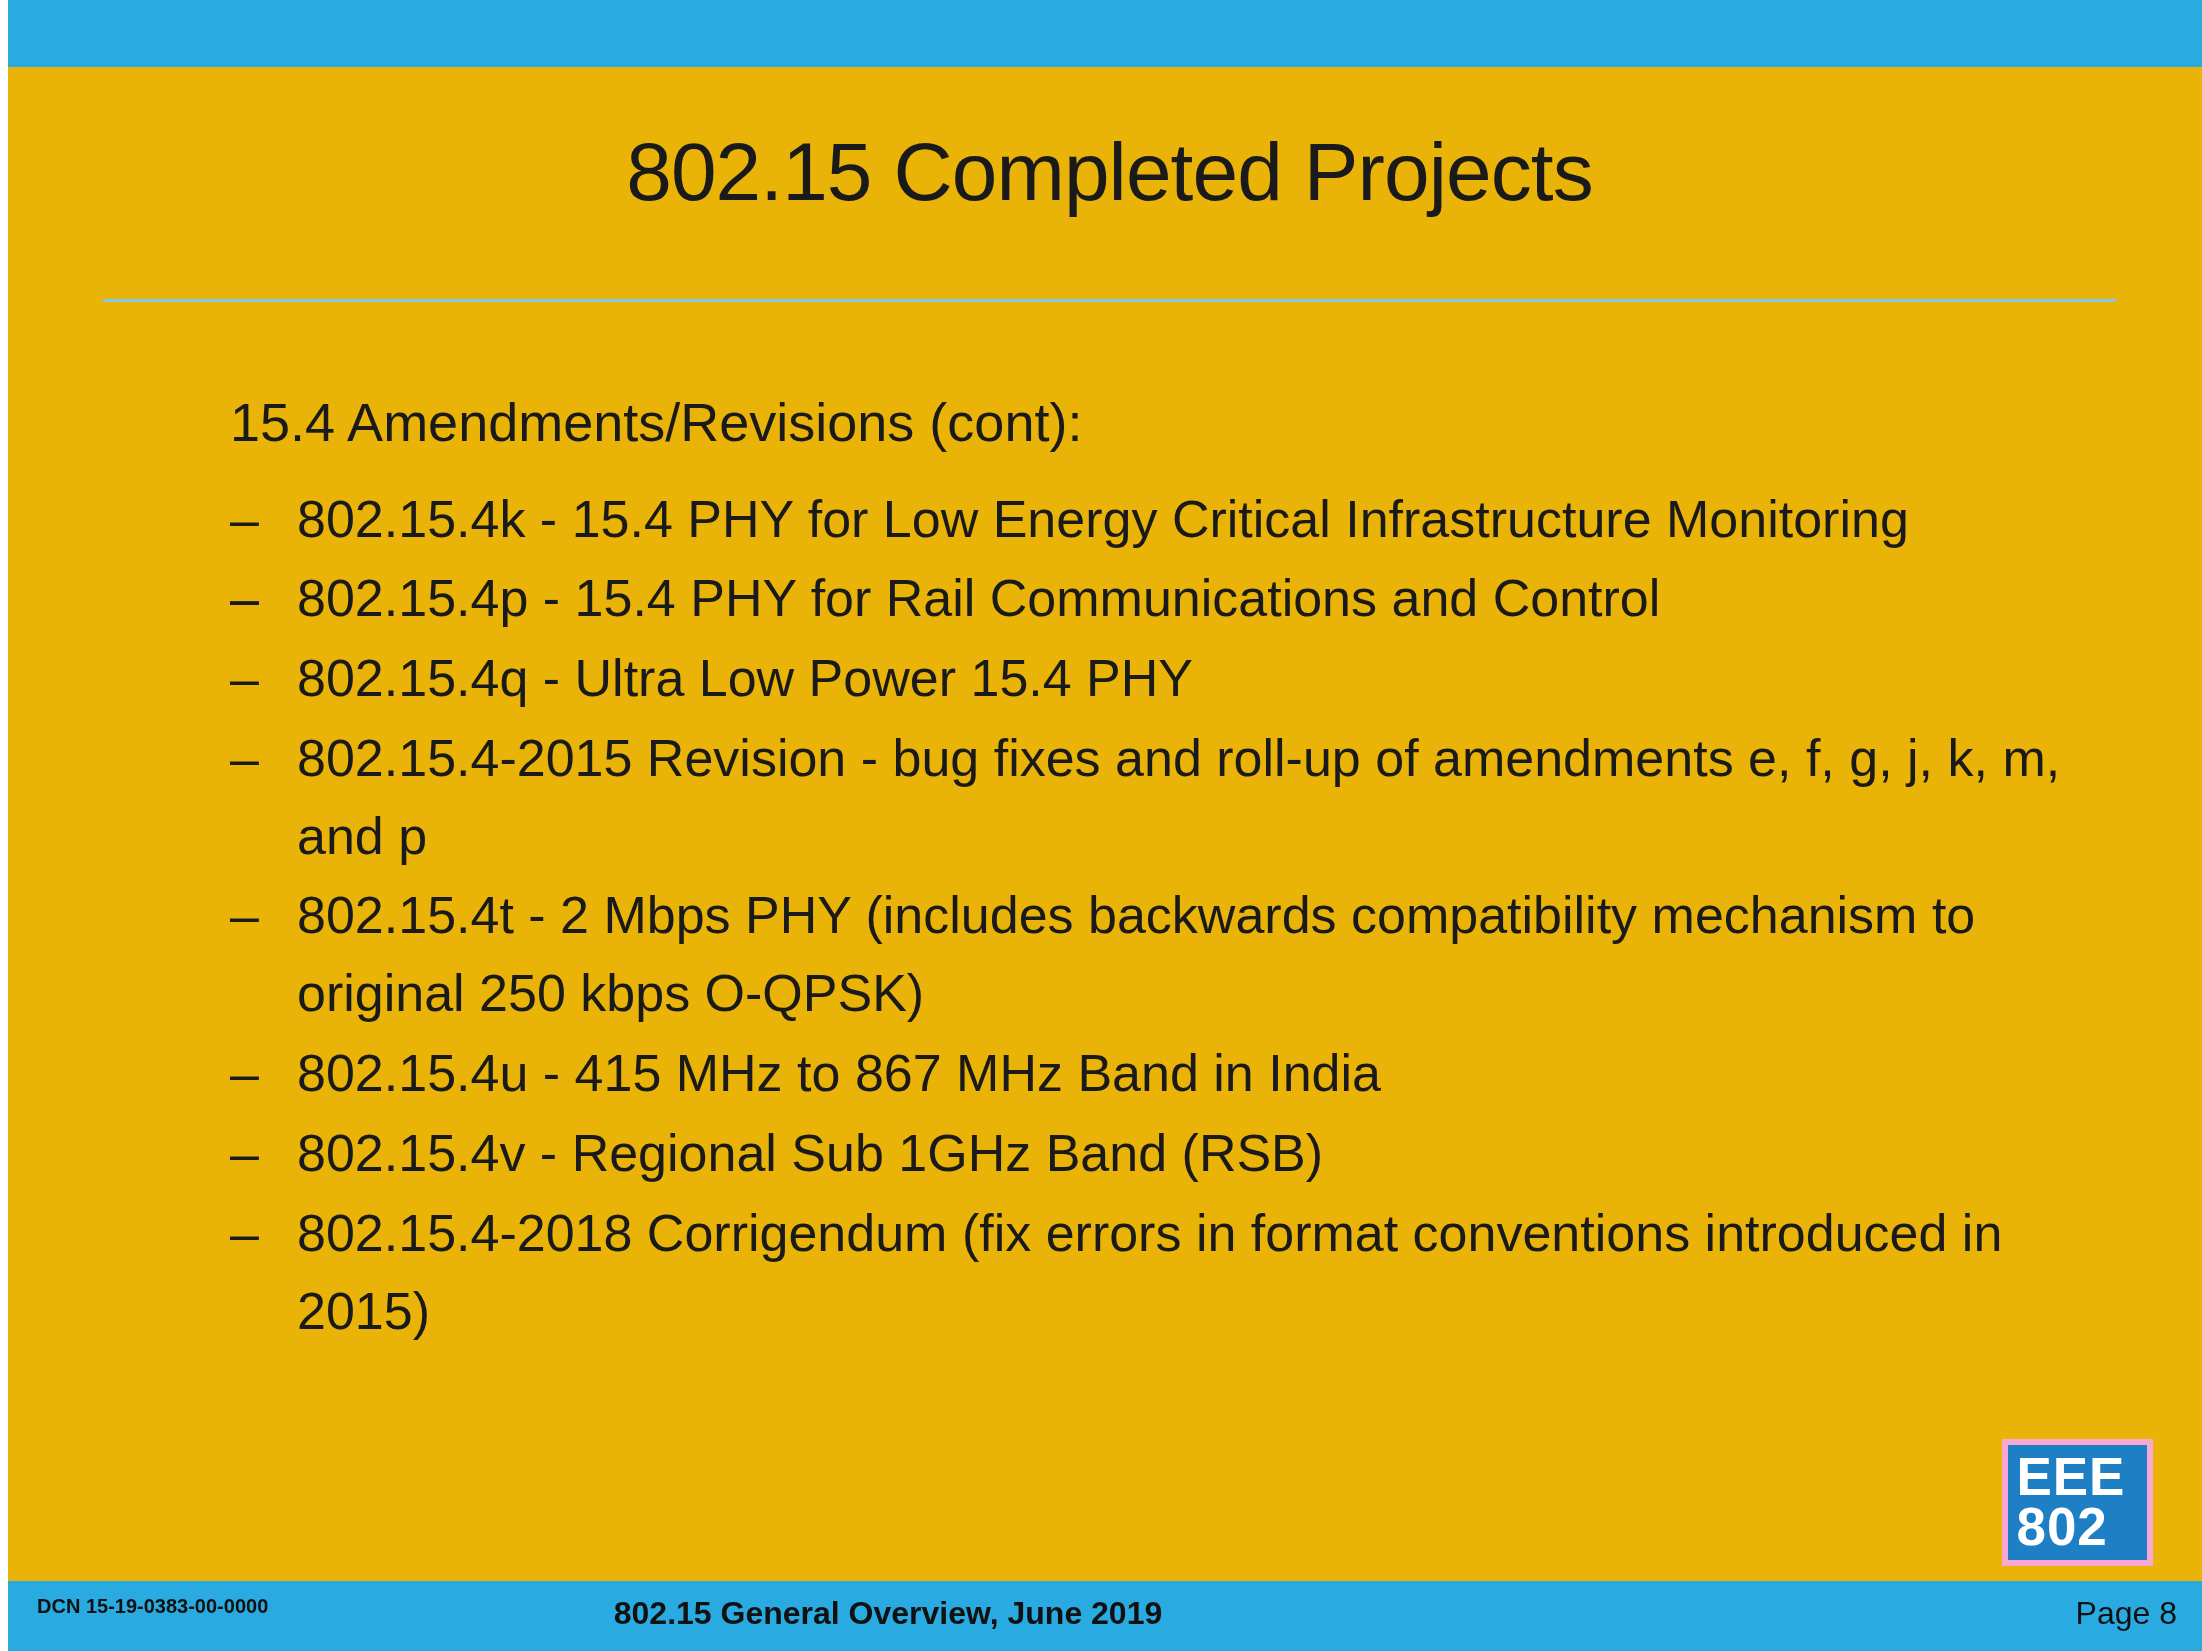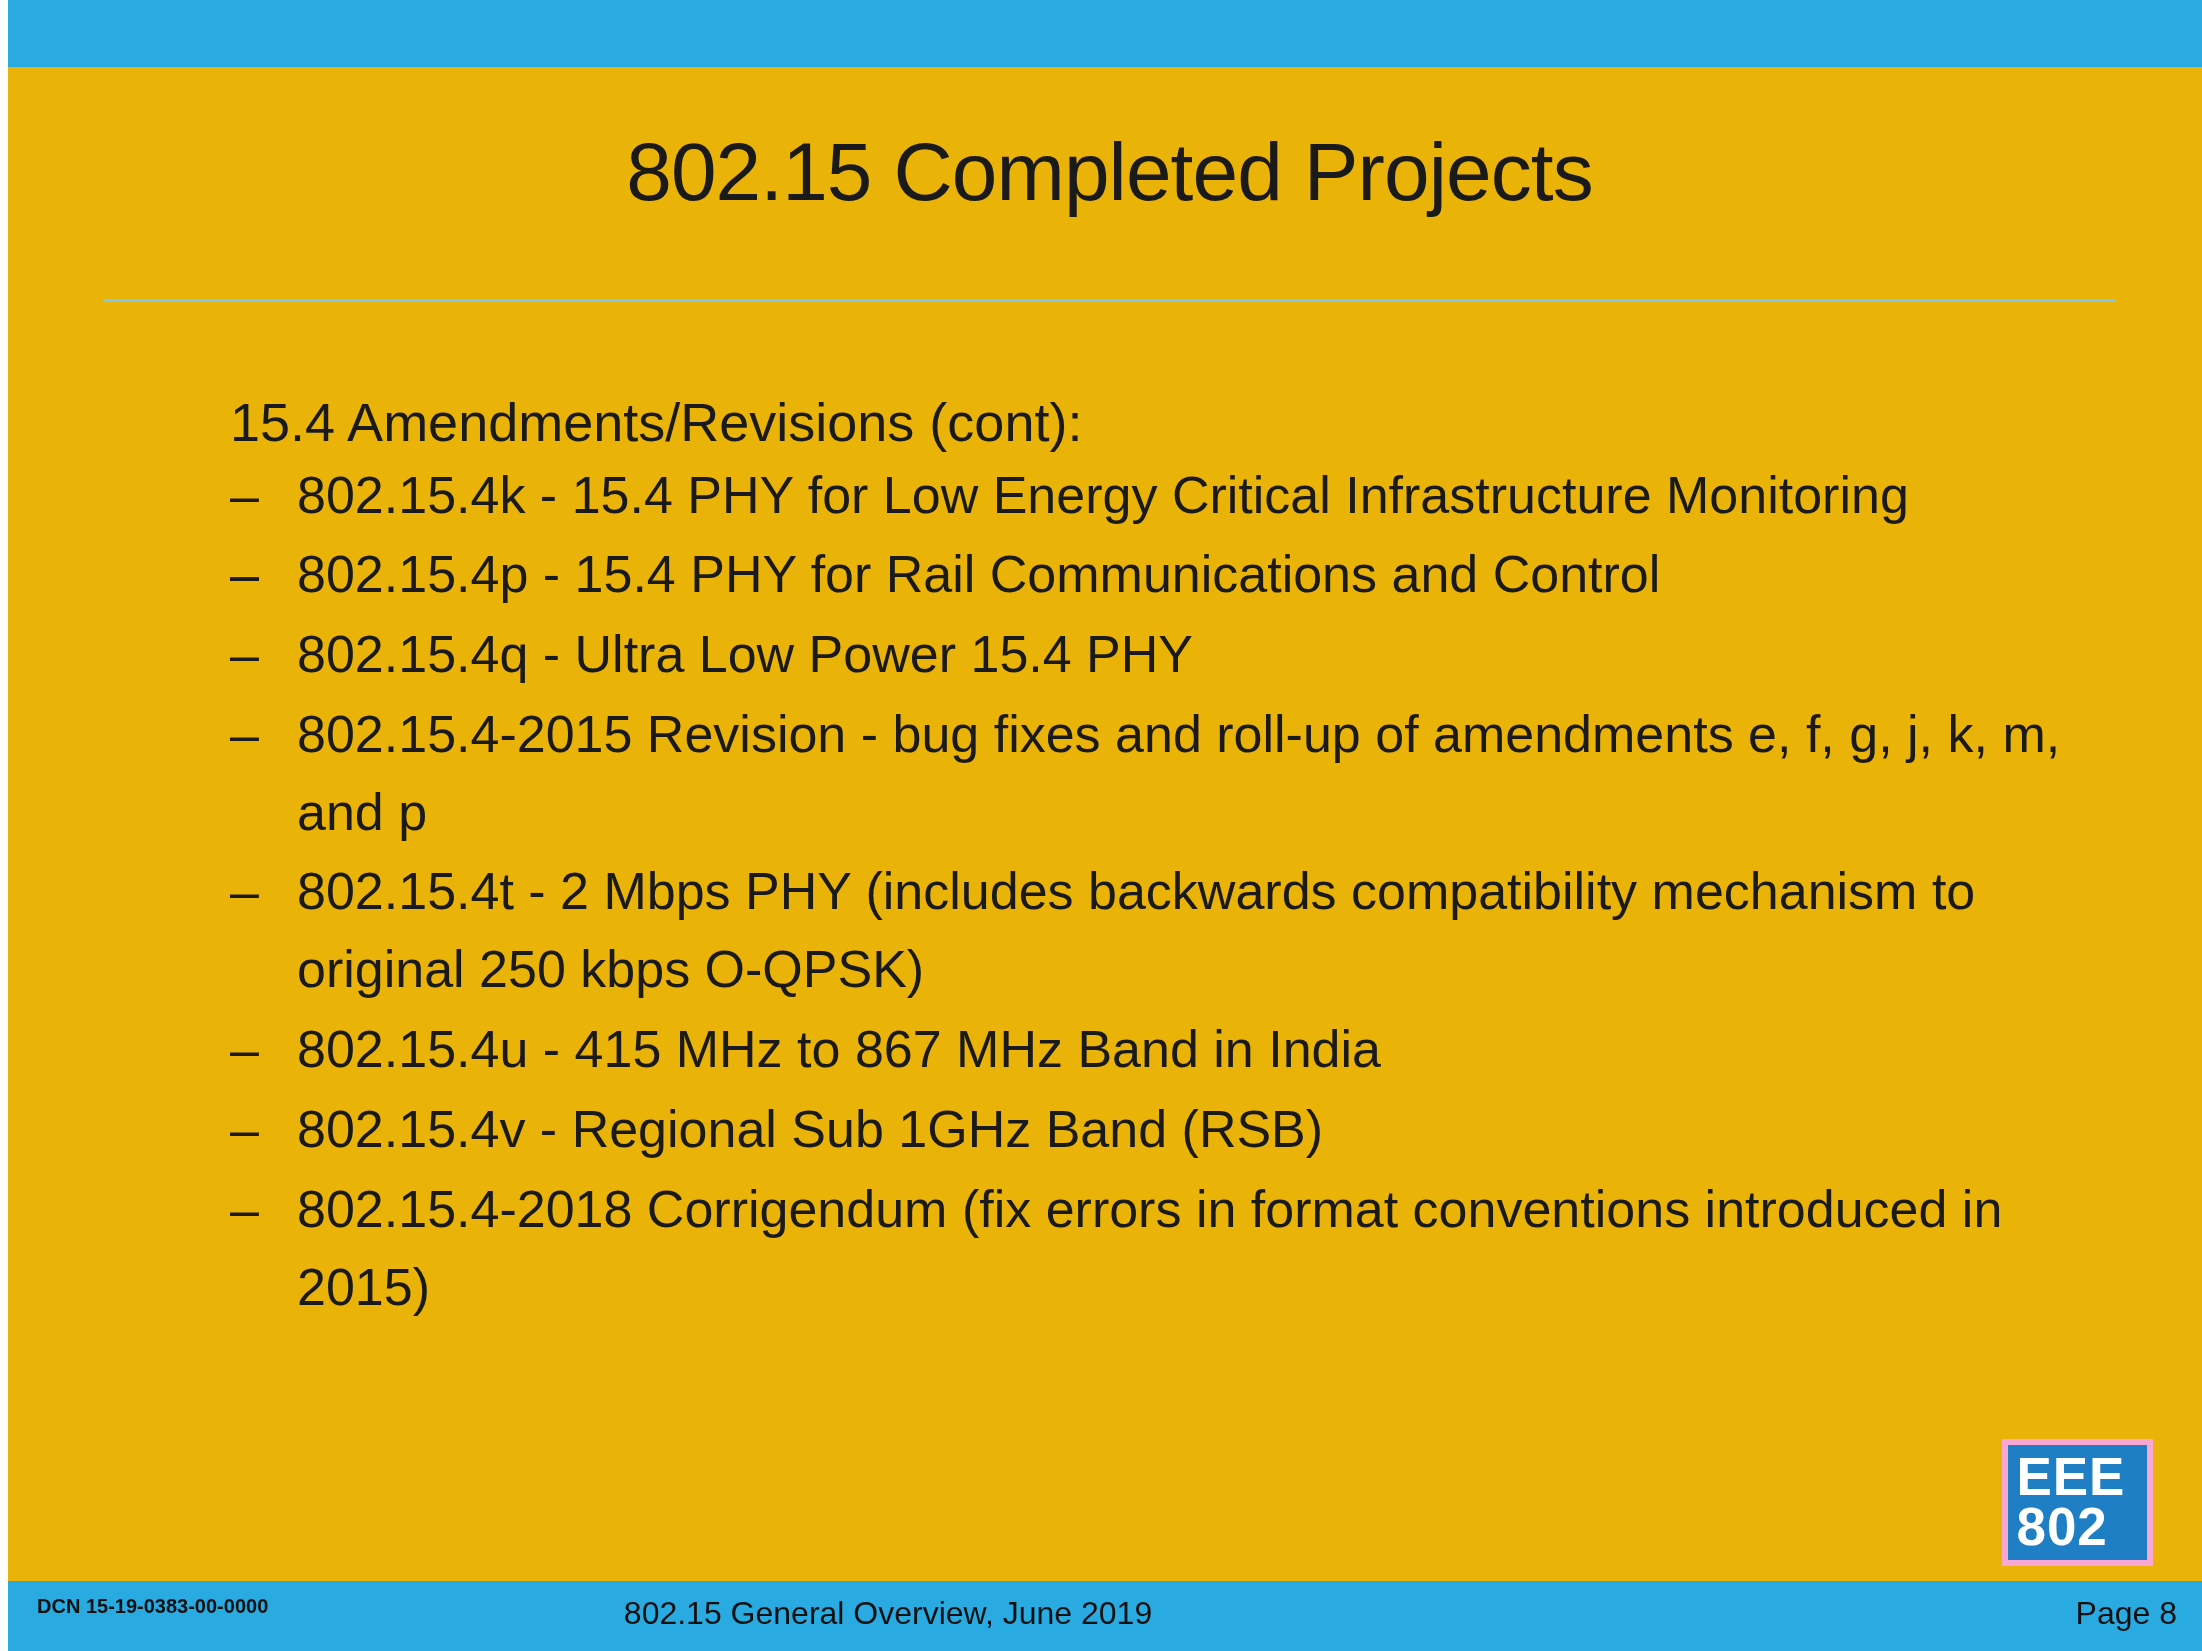--- a/index.html
+++ b/index.html
@@ -51,21 +51,21 @@
   .body-area {
     position: absolute;
     left: 222px;
     top: 391px;
     width: 1910px;
   }
   .lead {
     font-size: 54px;
     line-height: 1.18;
     color: #1a1a1a;
-    margin-bottom: 1px;
+    margin-bottom: 25px;
     white-space: nowrap;
   }
   ul.dash-list {
     list-style: none;
     margin: 0;
     padding: 0;
   }
   ul.dash-list li {
     position: relative;
     font-size: 52px;
@@ -119,21 +119,21 @@
     font-weight: bold;
   }
   .footer .f-center {
     position: absolute;
     left: 0;
     top: 13.8px;
     width: 1760px;
     text-align: center;
     font-size: 32px;
     color: #111111;
-    font-weight: normal;
+    font-weight: bold;
   }
   .footer .f-right {
     position: absolute;
     right: 34px;
     top: 13.8px;
     font-size: 32px;
     color: #111111;
     font-weight: normal;
   }
 </style>

